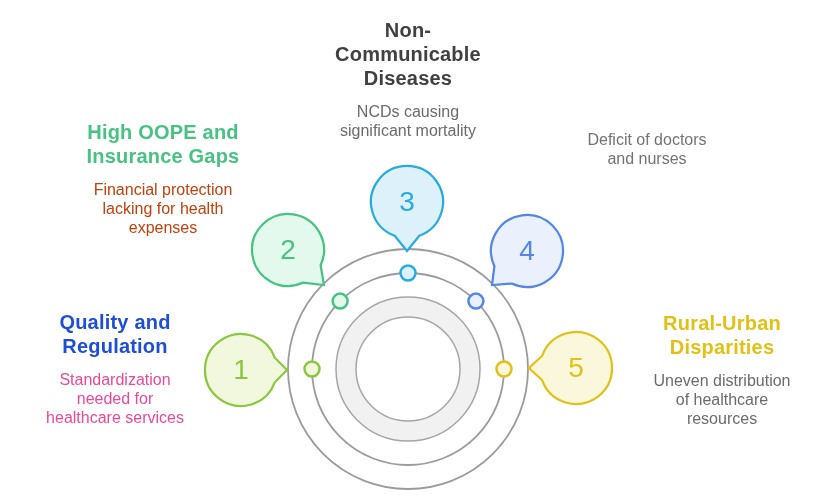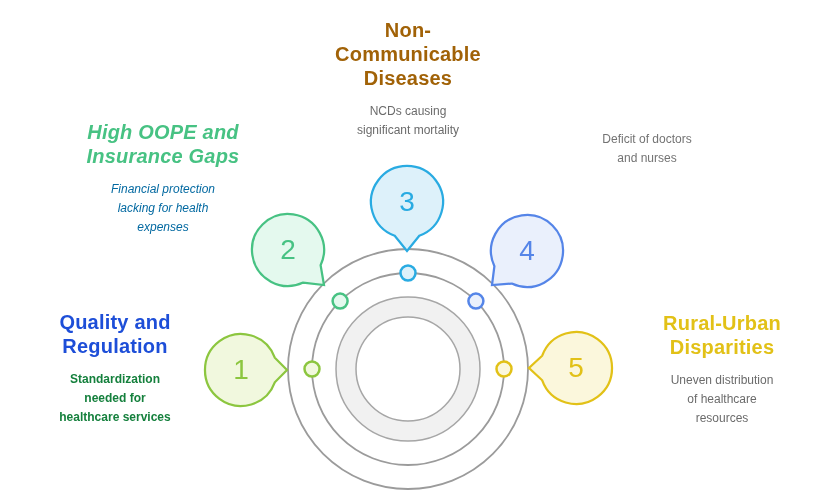--- a/index.html
+++ b/index.html
@@ -25,21 +25,21 @@
   }
   .label { position: absolute; text-align: center; }
   .label .title {
     font-size: 20px;
     font-weight: 700;
     line-height: 24px;
     white-space: pre-line;
     letter-spacing: 0.2px;
   }
   .label .desc {
-    font-size: 12px;
+    font-size: 16px;
     font-weight: 400;
     line-height: 19px;
     white-space: pre-line;
     margin-top: 12px;
   }
 </style>
 </head>
 <body>
 
 <div class="stage">
@@ -76,35 +76,35 @@
       <text class="bubble-num" x="527" y="260" fill="#5585e8">4</text>
 
       <path class="bubble" d="M 542.2 380.3 A 36 36 0 1 0 542.2 355.7 L 529 368 Z" fill="#fbf7dc" stroke="#e2c117"></path>
       <text class="bubble-num" x="576" y="377" fill="#e2c117">5</text>
     </g>
   </svg>
 
   <div class="label" style="left:5px; top:310px; width:220px;">
     <div class="title" style="color: #1d4ed8;">Quality and
 Regulation</div>
-    <div class="desc" style="color: #15803d; font-weight: bold;">Standardization
+    <div class="desc" style="color: #ec4899;">Standardization
 needed for
 healthcare services</div>
   </div>
 
-  <div class="label" style="left:53px; top:120px; width:220px;font-style:italic;">
+  <div class="label" style="left:53px; top:120px; width:220px;">
     <div class="title" style="color: rgb(71, 194, 131);">High OOPE and
 Insurance Gaps</div>
-    <div class="desc" style="color: #0369a1;">Financial protection
+    <div class="desc" style="color: #c2410c;">Financial protection
 lacking for health
 expenses</div>
   </div>
 
   <div class="label" style="left:288px; top:18px; width:240px;">
-    <div class="title" style="color: #a16207;">Non-
+    <div class="title" style="color: #404040;">Non-
 Communicable
 Diseases</div>
     <div class="desc" style="color: rgb(107, 107, 107);">NCDs causing
 significant mortality</div>
   </div>
 
   <div class="label" style="left:537px; top:118px; width:220px;">
     <div class="desc" style="color: #737373;">Deficit of doctors
 and nurses</div>
   </div>

